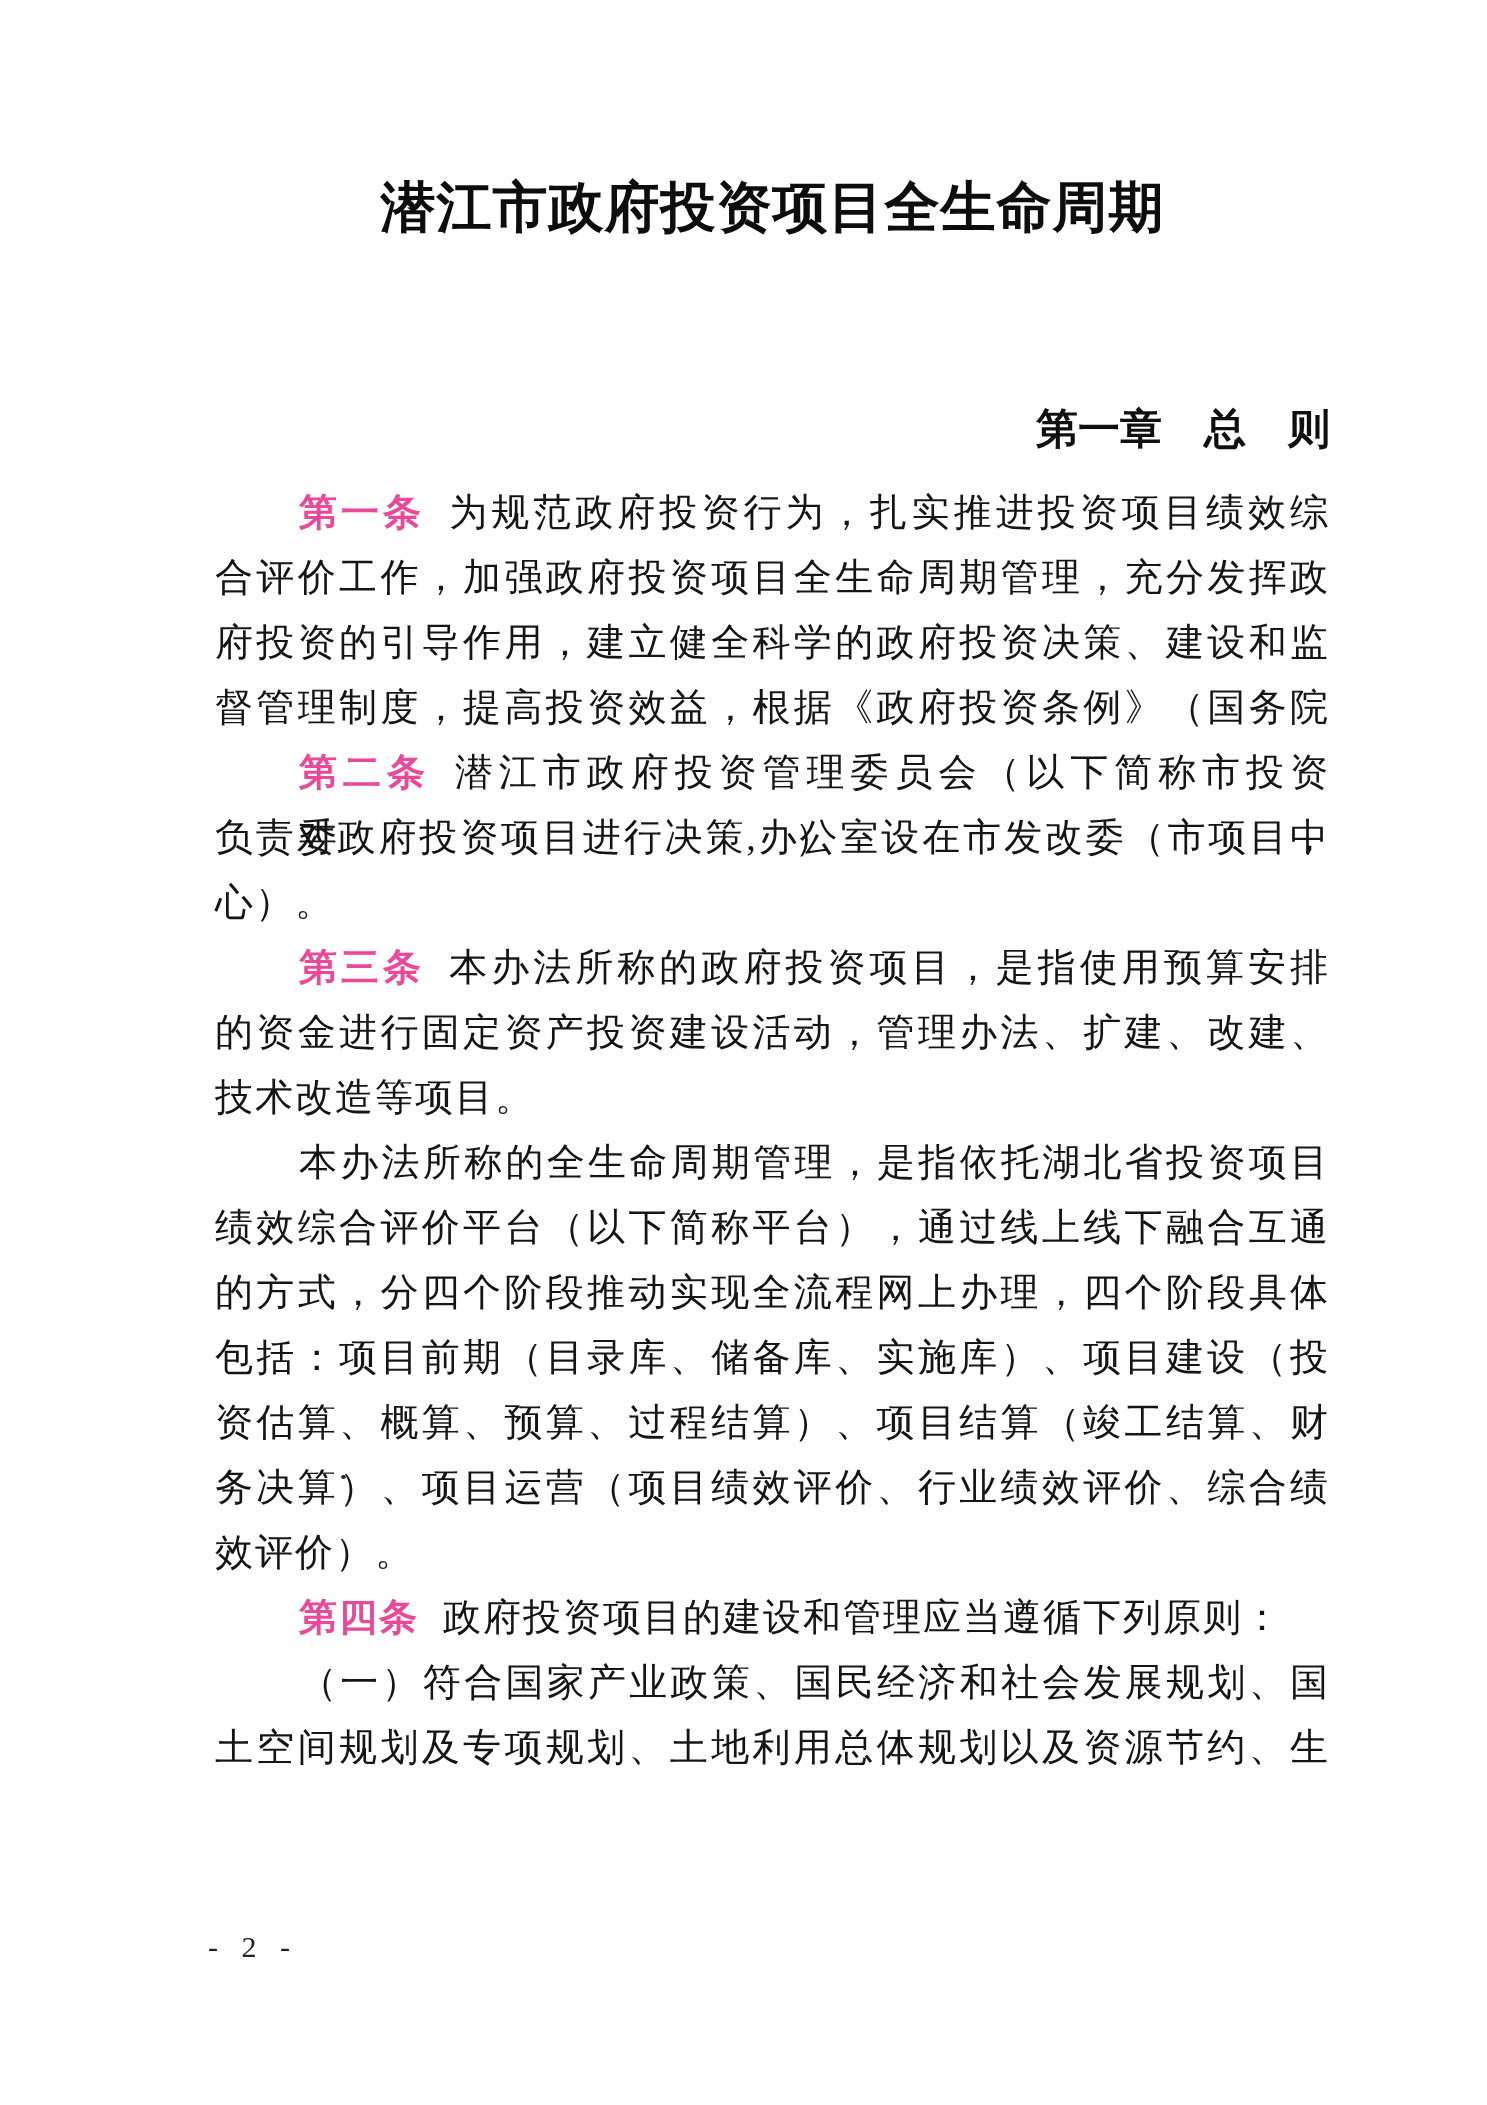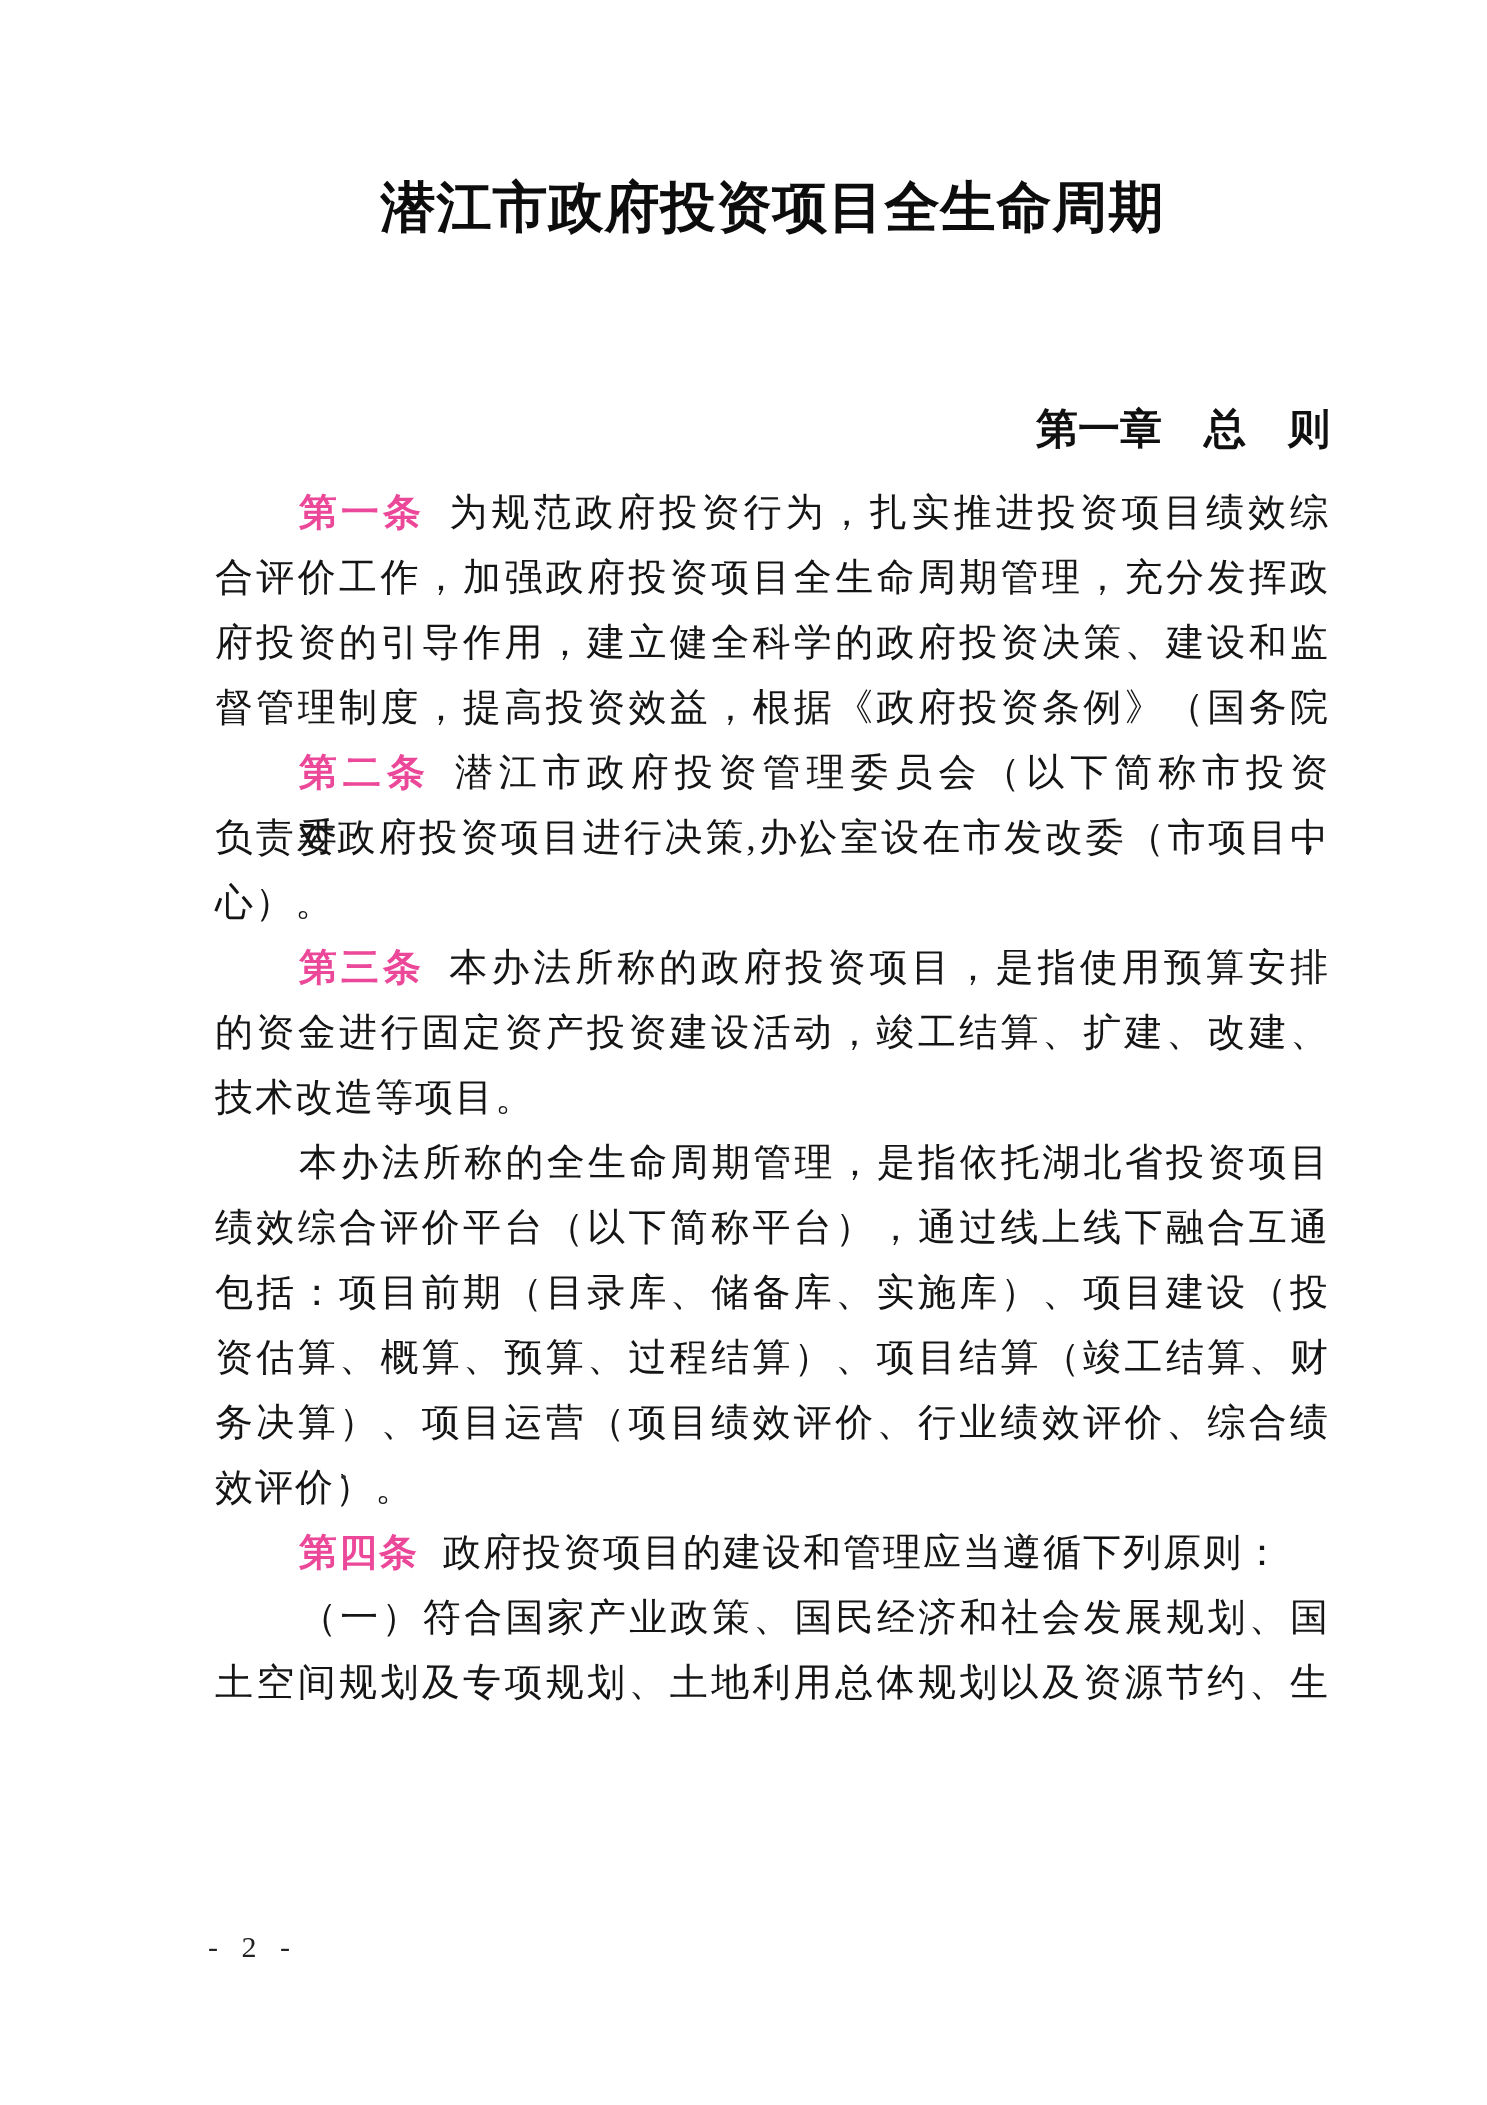--- a/index.html
+++ b/index.html
@@ -98,24 +98,25 @@
     <div class="ln j">府投资的引导作用，建立健全科学的政府投资决策、建设和监</div>
     <div class="ln j">督管理制度，提高投资效益，根据《政府投资条例》（国务院</div>
     <div class="ln ind j">
       <b class="lbl">第二条</b><span>潜江市政府投资管理委员会（以下简称市投资委），</span>
     </div>
     <div class="ln j">负责对政府投资项目进行决策,办公室设在市发改委（市项目中</div>
     <div class="ln">心）。</div>
     <div class="ln ind j">
       <b class="lbl">第三条</b><span>本办法所称的政府投资项目，是指使用预算安排</span>
     </div>
-    <div class="ln j">的资金进行固定资产投资建设活动，竣工结算、扩建、改建、</div>
+    <div class="ln j">的资金进行固定资产投资建设活动，管理办法、扩建、改建、</div>
     <div class="ln">技术改造等项目。</div>
     <div class="ln ind j">本办法所称的全生命周期管理，是指依托湖北省投资项目</div>
     <div class="ln j">绩效综合评价平台（以下简称平台），通过线上线下融合互通</div>
+    <div class="ln j">的方式，分四个阶段推动实现全流程网上办理，四个阶段具体</div>
     <div class="ln j">包括：项目前期（目录库、储备库、实施库）、项目建设（投</div>
     <div class="ln j">资估算、概算、预算、过程结算）、项目结算（竣工结算、财</div>
     <div class="ln j">务决算）、项目运营（项目绩效评价、行业绩效评价、综合绩</div>
     <div class="ln">效评价）。</div>
     <div class="ln ind">
       <b class="lbl">第四条</b><span>政府投资项目的建设和管理应当遵循下列原则：</span>
     </div>
     <div class="ln ind j">（一）符合国家产业政策、国民经济和社会发展规划、国</div>
     <div class="ln j">土空间规划及专项规划、土地利用总体规划以及资源节约、生</div>
 

